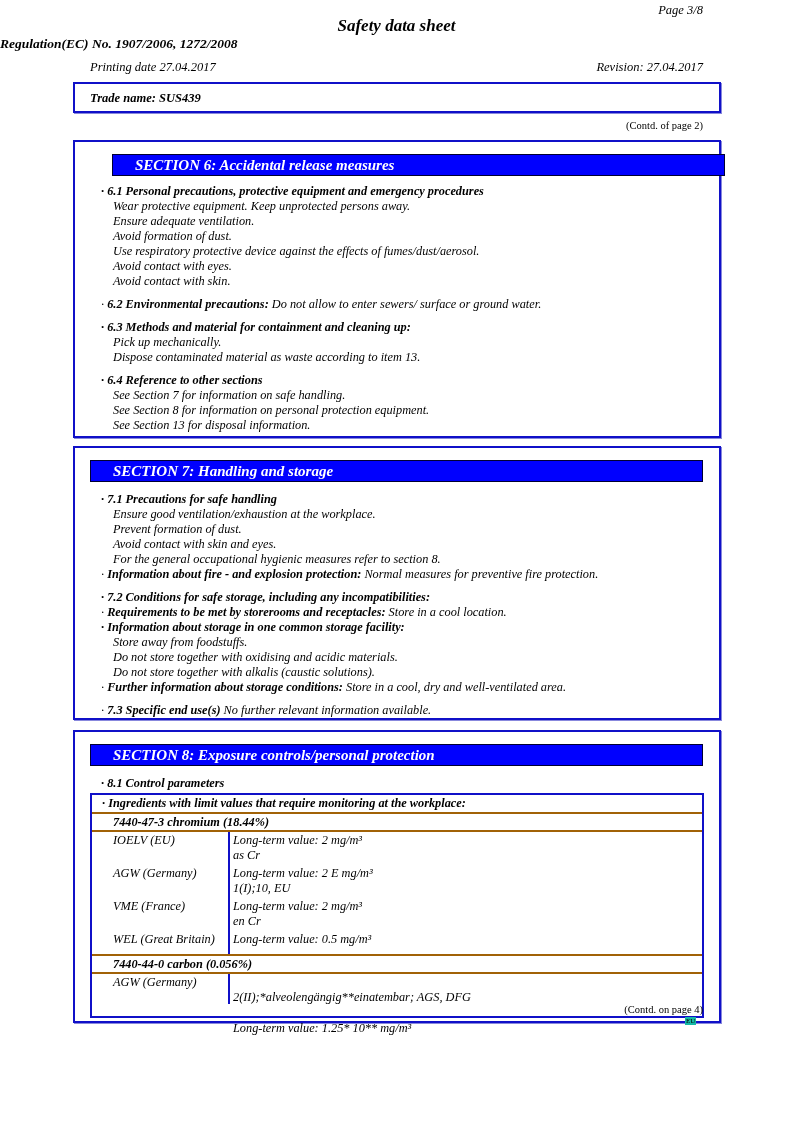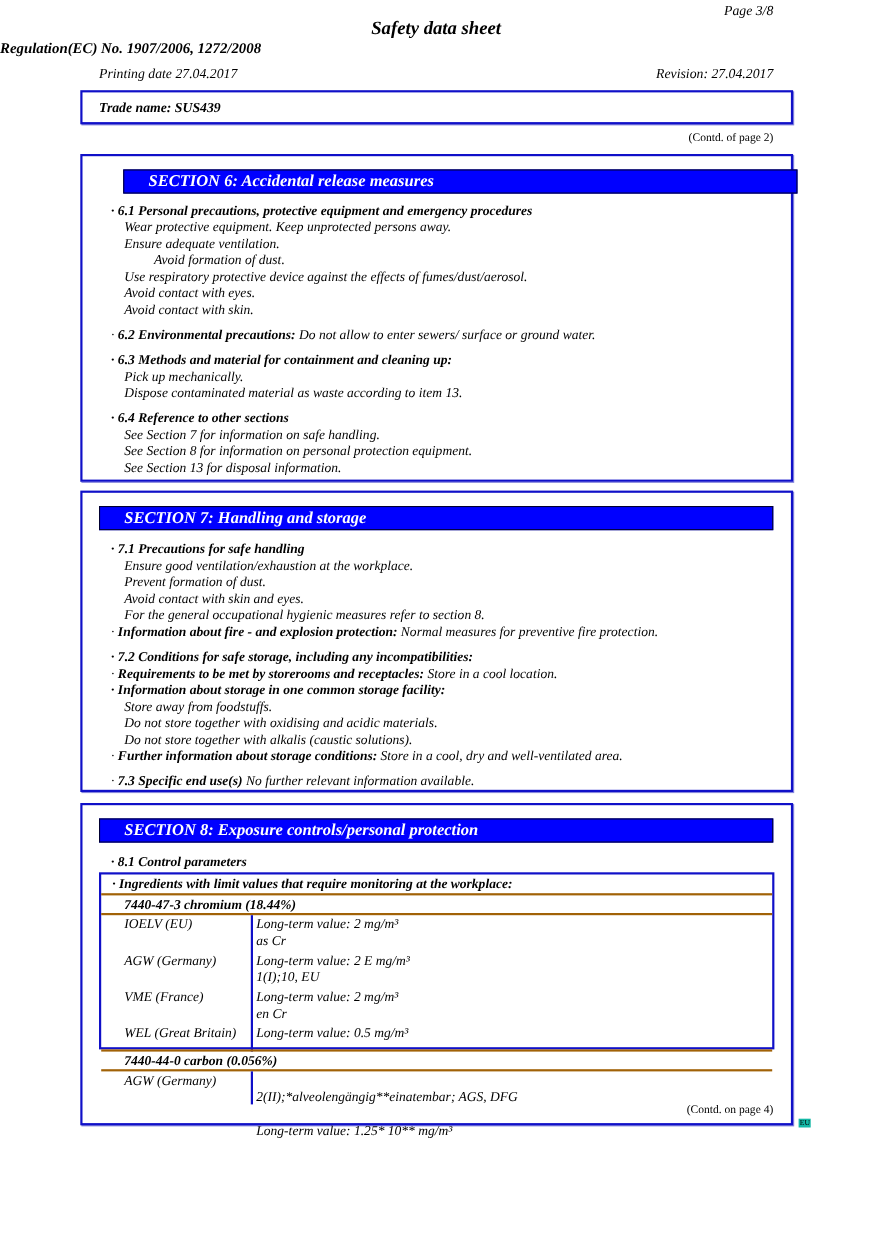--- a/index.html
+++ b/index.html
@@ -20,42 +20,42 @@
   .sec-header { position: absolute; left: 15px; width: 613px; height: 22px; background: #0000ff;
                 border: 1px solid #000033; box-sizing: border-box; color: #fff; font-weight: bold;
                 font-style: italic; font-size: 15px; line-height: 20px; padding-left: 22px; }
   .line { position: absolute; left: 26px; font-size: 12.3px; font-style: italic; white-space: nowrap; line-height: 15px; }
   .line.ind { left: 38px; }
   .tbl { position: absolute; left: 15px; width: 614px; border: 2px solid #1010c8; box-sizing: border-box; }
   .row { position: absolute; left: 0; right: 0; border-top: 2px solid #a16207; }
   .cell { position: absolute; font-size: 12.3px; font-style: italic; white-space: nowrap; line-height: 15px; }
   .vdiv { position: absolute; width: 2px; background: #1010c8; }
   .contd-bot { right: 90px; top: 1004px; font-size: 10.5px; }
-  .eu-mark { left: 726px; top: 1017px; font-size: 7px; background: #14b8a6; padding: 0 1px; }
+  .eu-mark { left: 685px; top: 1017px; font-size: 7px; background: #14b8a6; padding: 0 1px; }
 </style>
 </head>
 <body>
 
 <div class="abs page-no">Page 3/8</div>
 <div class="abs title">Safety data sheet</div>
 <div class="abs subtitle">Regulation(EC) No. 1907/2006, 1272/2008</div>
 <div class="abs print-date">Printing date 27.04.2017</div>
 <div class="abs revision">Revision: 27.04.2017</div>
 
 <div class="abs frame trade-box">
   <div class="abs trade-name">Trade name: SUS439</div>
 </div>
 <div class="abs contd-top">(Contd. of page 2)</div>
 
 <div class="abs frame section" style="top:140px;height:298px;">
   <div class="sec-header" style="top:12px;margin-left:22px;">SECTION 6: Accidental release measures</div>
   <div class="line b" style="top:42px;">· <span>6.1 Personal precautions, protective equipment and emergency procedures</span></div>
   <div class="line ind" style="top:57px;">Wear protective equipment. Keep unprotected persons away.</div>
   <div class="line ind" style="top:72px;">Ensure adequate ventilation.</div>
-  <div class="line ind" style="top:87px;margin-left:27px;">Avoid formation of dust.</div>
+  <div class="line ind" style="top:87px;">Avoid formation of dust.</div>
   <div class="line ind" style="top:102px;">Use respiratory protective device against the effects of fumes/dust/aerosol.</div>
   <div class="line ind" style="top:117px;">Avoid contact with eyes.</div>
   <div class="line ind" style="top:132px;">Avoid contact with skin.</div>
 
   <div class="line" style="top:155px;">· <span class="b">6.2 Environmental precautions:</span><span> Do not allow to enter sewers/ surface or ground water.</span></div>
 
   <div class="line b" style="top:178px;">· <span>6.3 Methods and material for containment and cleaning up:</span></div>
   <div class="line ind" style="top:193px;">Pick up mechanically.</div>
   <div class="line ind" style="top:208px;">Dispose contaminated material as waste according to item 13.</div>
 
@@ -82,21 +82,21 @@
   <div class="line" style="top:232px;">· <span class="b">Further information about storage conditions:</span><span> Store in a cool, dry and well-ventilated area.</span></div>
   <div class="line ind" style="top:217px;">Do not store together with alkalis (caustic solutions).</div>
 
   <div class="line" style="top:255px;">· <span class="b">7.3 Specific end use(s)</span><span> No further relevant information available.</span></div>
 </div>
 
 <div class="abs frame section" style="top:730px;height:293px;">
   <div class="sec-header" style="top:12px;">SECTION 8: Exposure controls/personal protection</div>
   <div class="line b" style="top:44px;">· <span>8.1 Control parameters</span></div>
 
-  <div class="tbl" style="top:61px;height:161px;">
+  <div class="tbl" style="top:61px;height:225px;">
     <div class="cell b" style="left:10px;top:1px;">· <span>Ingredients with limit values that require monitoring at the workplace:</span></div>
 
     <div class="row" style="top:17px;">
       <div class="cell b" style="left:21px;top:1px;">7440-47-3 chromium (18.44%)</div>
     </div>
 
     <div class="row" style="top:35px;height:124px;">
       <div class="vdiv" style="left:136px;top:0;height:124px;"></div>
       <div class="cell" style="left:21px;top:1px;">IOELV (EU)</div>
       <div class="cell" style="left:141px;top:1px;">Long-term value: 2 mg/m³</div>

